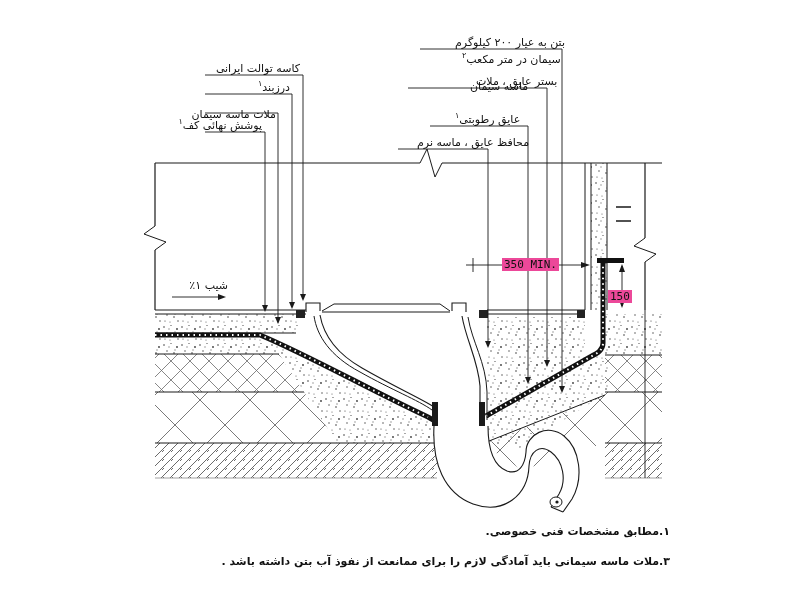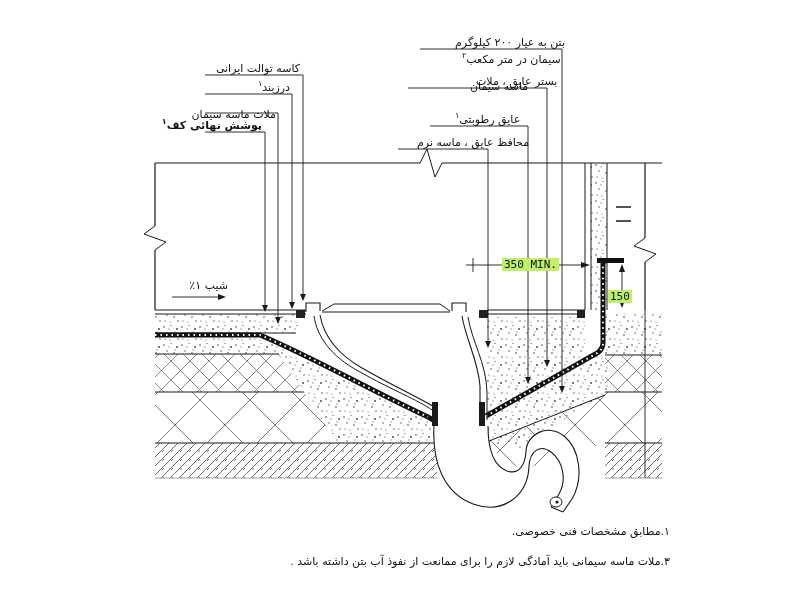--- a/index.html
+++ b/index.html
@@ -4,23 +4,23 @@
 <style>
   html,body{margin:0;padding:0;}
   body{width:800px;height:600px;background:#ffffff;overflow:hidden;}
   .stage{position:relative;width:800px;height:600px;background:#fff;
          font-family:"DejaVu Sans",sans-serif;}
   svg{position:absolute;left:0;top:0;}
   .lbl{position:absolute;font-size:11px;line-height:13px;color:#111;
        direction:rtl;white-space:nowrap;}
   .lbl sup{font-size:8px;line-height:0;}
   .dim{position:absolute;font-family:"DejaVu Sans Mono","Liberation Mono",monospace;
-       font-size:11px;color:#111;background:#bef264;padding:0 2px;white-space:nowrap;}
+       font-size:11px;color:#111;background:#ec4899;padding:0 2px;white-space:nowrap;}
   .note{position:absolute;right:130px;direction:rtl;
-        font-size:11px;line-height:15px;color:#111;white-space:nowrap;}
+        font-size:11px;line-height:15px;color:#111;white-space:nowrap;font-weight:bold;}
 </style>
 </head>
 <body>
 
 <div class="stage">
 
 <svg width="800" height="600" viewBox="0 0 800 600">
   <defs>
     <pattern id="stip" width="18" height="18" patternUnits="userSpaceOnUse">
       <g fill="#3a3a3a">
@@ -158,21 +158,21 @@
   <g stroke="#1a1a1a" stroke-width="0.9">
     <path d="M622,266 V306" fill="none"></path>
     <path d="M622,264 l-3,8 h6 z" fill="#1a1a1a" stroke="none"></path>
     <path d="M622,308 l-3,-8 h6 z" fill="#1a1a1a" stroke="none"></path>
   </g>
 </svg>
 
 <div class="lbl" style="right:500px;top:62px;margin-left:14px;"><span>كاسه توالت ايرانى</span><sup></sup></div>
 <div class="lbl" style="right:510px;top:81px;"><span>درزبند</span><sup>۱</sup></div>
 <div class="lbl" style="right:524px;top:108px;"><span>ملات ماسه سيمان</span><sup></sup></div>
-<div class="lbl" style="right:538px;top:119px;font-weight:bold;"><span>پوشش نهائى كف</span><sup>۱</sup></div>
+<div class="lbl" style="right:538px;top:119px;"><span>پوشش نهائى كف</span><sup>۱</sup></div>
 
 <div class="lbl" style="left:455px;top:36px;"><span>بتن به عيار ۲۰۰ كيلوگرم</span></div>
 <div class="lbl" style="left:462px;top:53px;"><span>سيمان در متر مكعب</span><sup>۲</sup></div>
 <div class="lbl" style="left:448px;top:75px;margin-left:28px;"><span>بستر عايق ، ملات</span></div>
 <div class="lbl" style="left:470px;top:80px;"><span>ماسه سيمان</span></div>
 <div class="lbl" style="left:455px;top:113px;"><span>عايق رطوبتى</span><sup>۱</sup></div>
 <div class="lbl" style="left:417px;top:136px;"><span>محافظ عايق ، ماسه نرم</span></div>
 
 <div class="lbl" style="right:572px;top:279px;"><span>شيب ۱٪</span></div>
 

